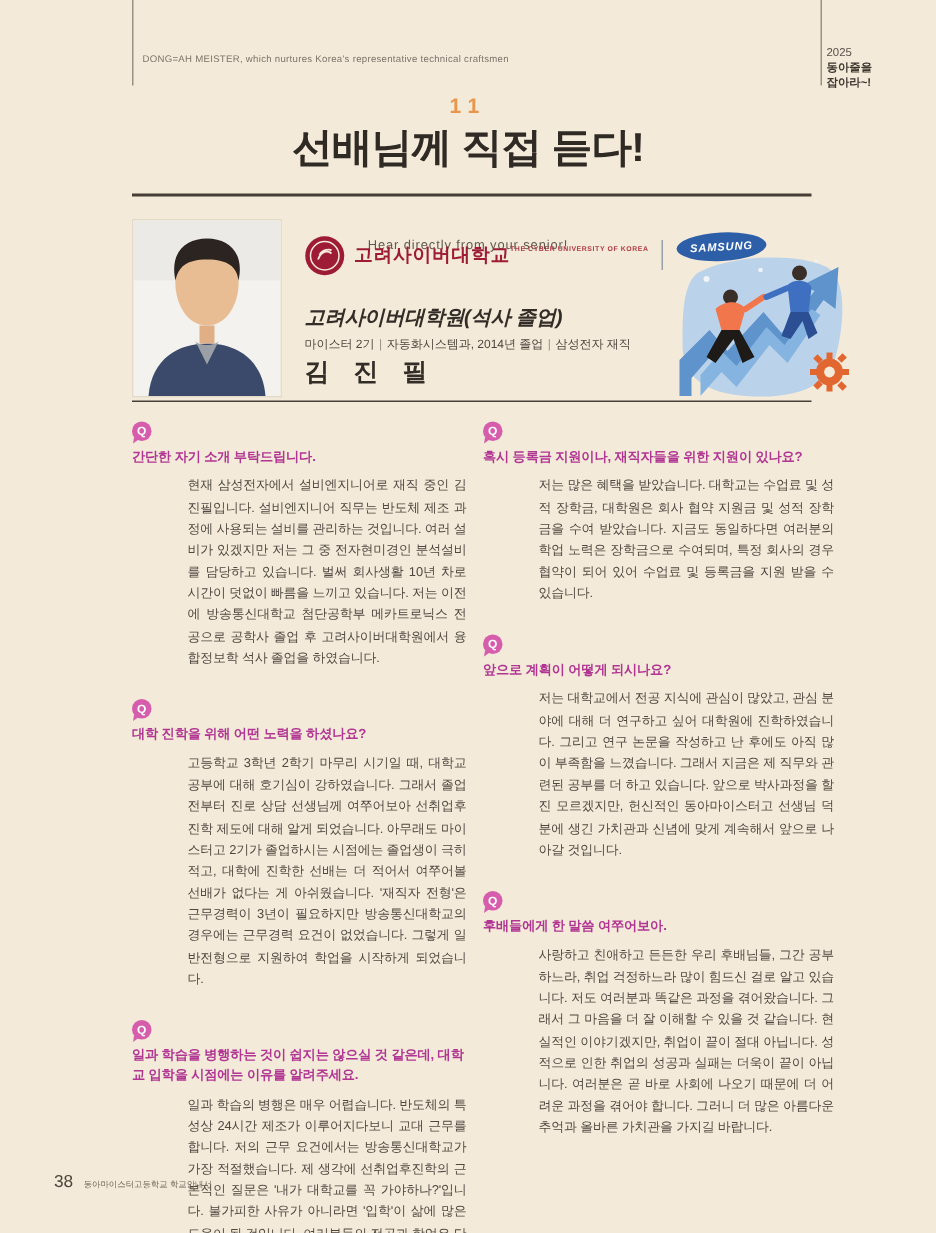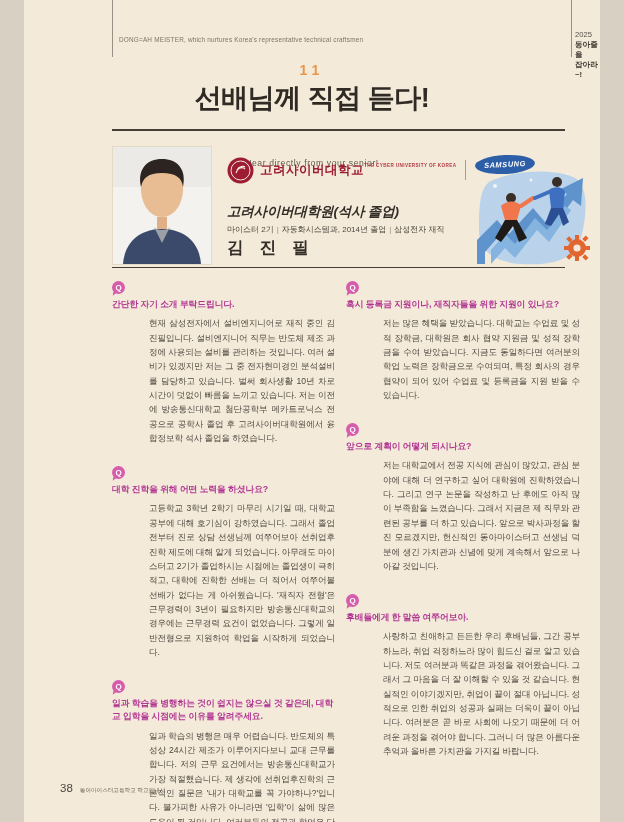--- a/index.html
+++ b/index.html
@@ -1,18 +1,18 @@
 <!DOCTYPE html>
 <html><head>
 <meta charset="utf-8">
 <style>
   * { margin:0; padding:0; box-sizing:border-box; }
   html,body { background:#d8d0c2; }
   body { font-family:"Liberation Sans","DejaVu Sans",sans-serif; }
-  .page { position:relative; width:576px; height:822px; background:#f4ead9; overflow:hidden; margin:0 auto; }
+  .page { position:relative; width:624px; height:822px; background:#f4ead9; overflow:hidden; margin:0 auto; }
 
   
   .vline { position:absolute; top:0; width:1px; height:57px; background:#9a9186; }
   .vline.left { left:88px; }
   .vline.right { left:547px; }
   .hdr-left { position:absolute; left:95px; top:36px; font-size:6.4px; color:#7c746a; letter-spacing:.2px; }
   .hdr-badge { position:absolute; left:551px; top:30px; font-size:7.6px; line-height:1.32; color:#57514a; }
   .hdr-badge .b { font-weight:700; color:#3c362f; }
 
   .num { position:absolute; left:0; right:0; top:62px; text-align:center; font-size:14px; font-weight:700; letter-spacing:5px; color:#e8964b; }

